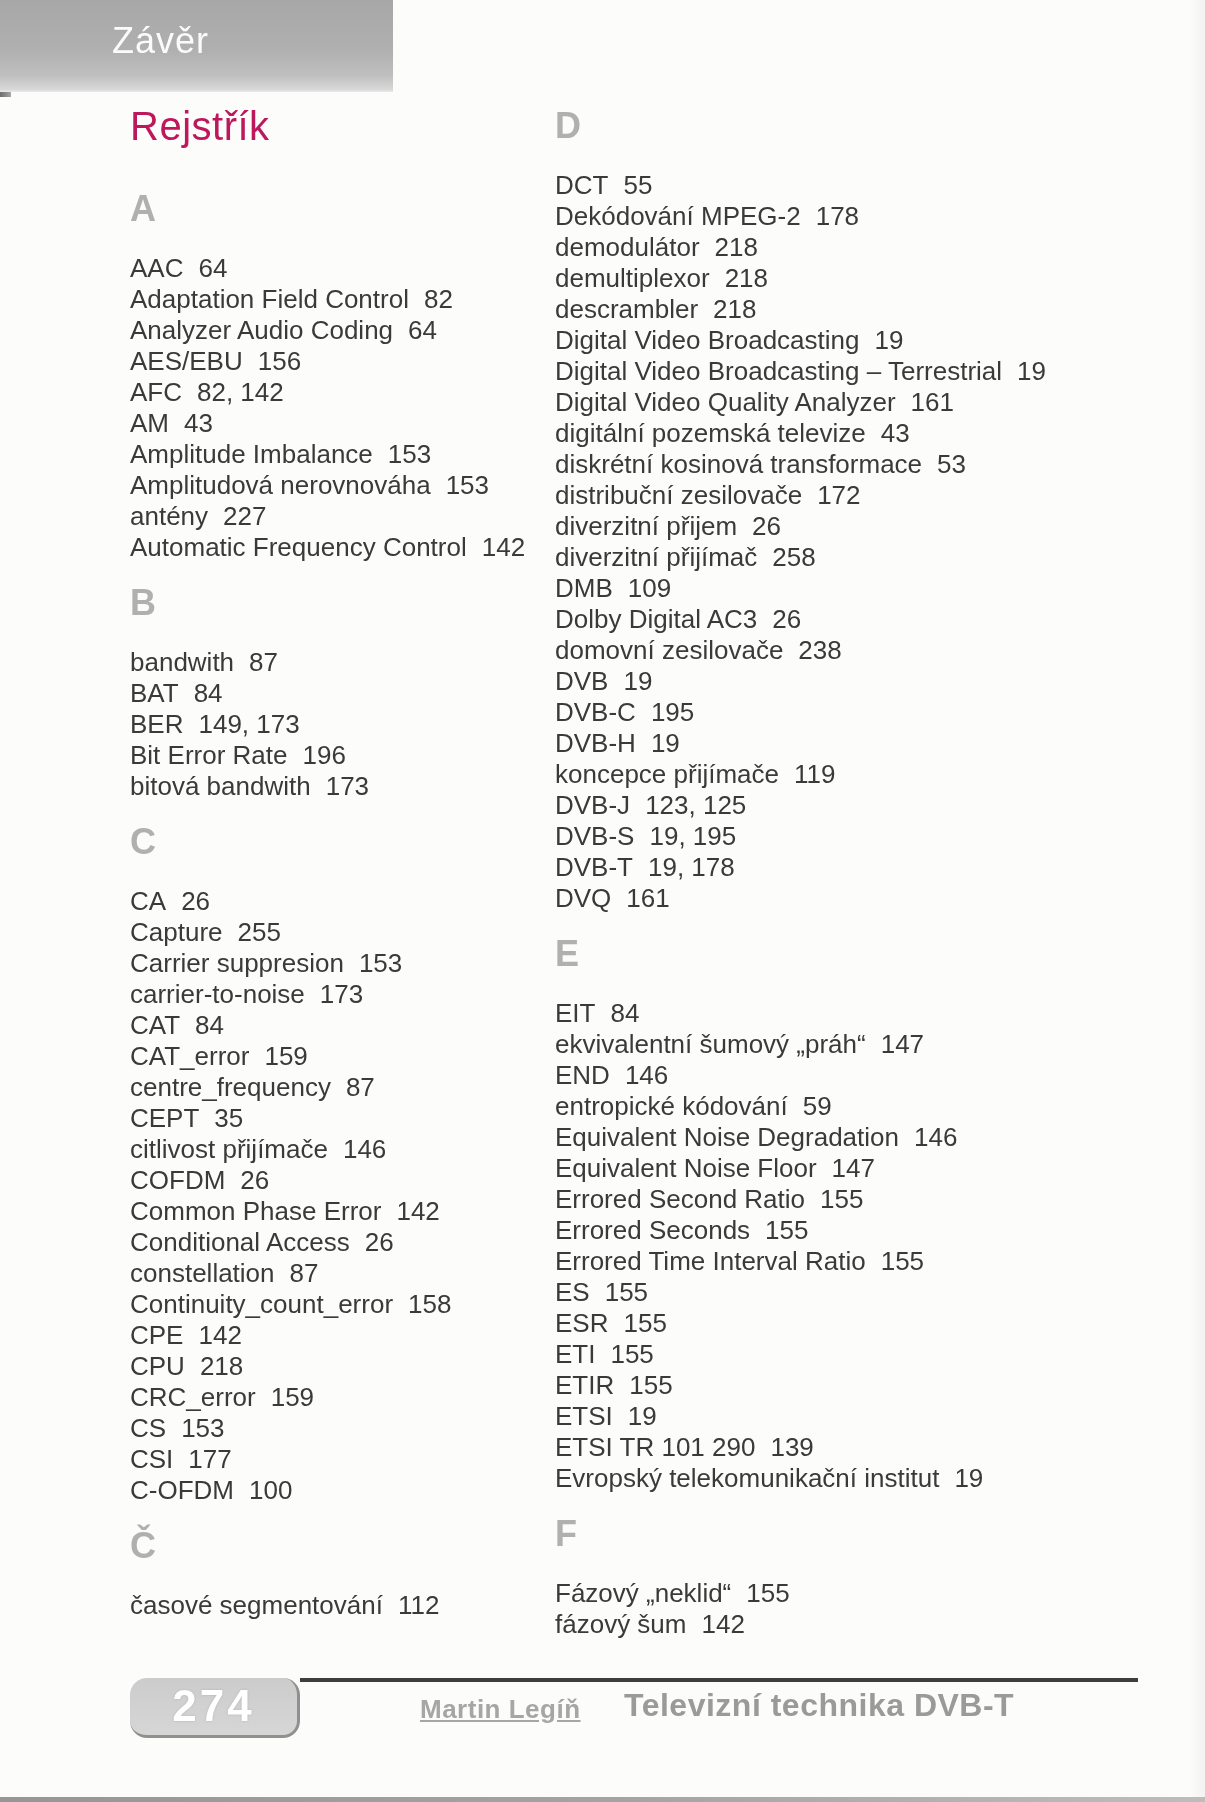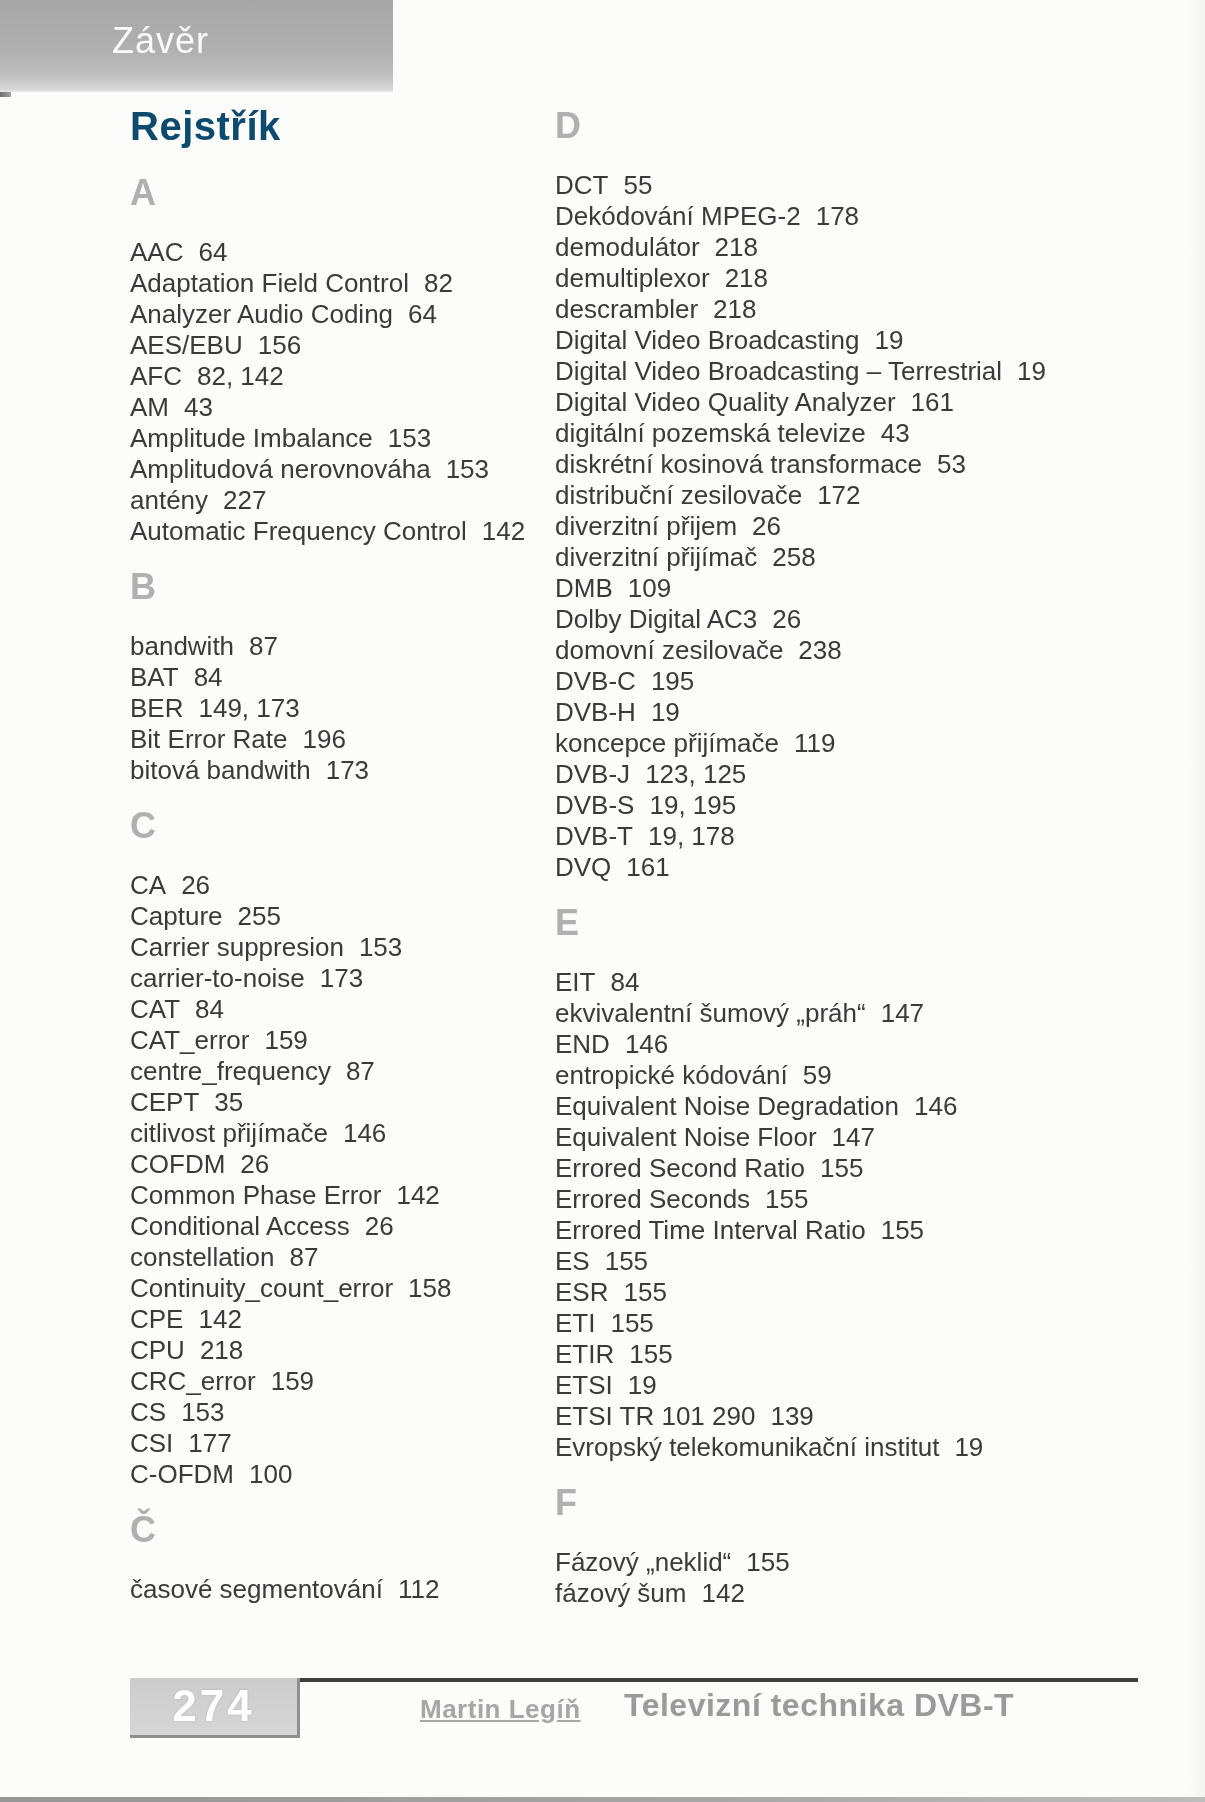--- a/index.html
+++ b/index.html
@@ -30,38 +30,39 @@
   }
   .edge-bottom{
     position:absolute;left:0;bottom:0;width:1205px;height:5px;
     background:linear-gradient(90deg,#969696 0%,#a3a3a3 50%,#bdbdbd 100%);
   }
   
   .col{position:absolute;}
   .col-left{left:130px;top:103px;width:475px;}
   .col-right{left:555px;top:108px;width:600px;}
   .index-title{
-    font-size:40px;font-weight:bold;color:#0c4a6e;
-    line-height:1.15;margin:0 0 26px 0;letter-spacing:0.5px;
+    font-size:40px;font-weight:normal;color:#be185d;
+    line-height:1.15;margin:0 0 42px 0;letter-spacing:0.5px;
   }
   .letter{
     font-size:36px;font-weight:bold;color:#b0b0b0;
     line-height:1;margin:22px 0 26px 0;letter-spacing:1px;
   }
   .section:first-of-type .letter{margin-top:0;}
   .entry{
     font-size:26px;line-height:31px;color:#3a3a3a;white-space:nowrap;
   }
   .entry .pages{margin-left:15px;}
   
   .footer-badge{
     position:absolute;left:130px;top:1678px;width:170px;height:60px;
     background:linear-gradient(180deg,#cccccc 0%,#d6d6d6 100%);
     border-right:3px solid #909090;border-bottom:3px solid #909090;
     box-sizing:border-box;
+    border-radius:17px;
   }
   .page-number{
     display:block;text-align:center;line-height:56px;
     font-size:44px;font-weight:bold;color:#ffffff;letter-spacing:3px;
     text-shadow:0 0 2px rgba(150,150,150,0.6);
   }
   .footer-rule{
     position:absolute;left:300px;top:1678px;width:838px;height:4px;
     background:#3e3e3e;
   }
@@ -152,20 +153,21 @@
         <div class="entry"><span class="term">Digital Video Broadcasting – Terrestrial</span><span class="pages">19</span></div>
         <div class="entry"><span class="term">Digital Video Quality Analyzer</span><span class="pages">161</span></div>
         <div class="entry"><span class="term">digitální pozemská televize</span><span class="pages">43</span></div>
         <div class="entry"><span class="term">diskrétní kosinová transformace</span><span class="pages">53</span></div>
         <div class="entry"><span class="term">distribuční zesilovače</span><span class="pages">172</span></div>
         <div class="entry"><span class="term">diverzitní přijem</span><span class="pages">26</span></div>
         <div class="entry"><span class="term">diverzitní přijímač</span><span class="pages">258</span></div>
         <div class="entry"><span class="term">DMB</span><span class="pages">109</span></div>
         <div class="entry"><span class="term">Dolby Digital AC3</span><span class="pages">26</span></div>
         <div class="entry"><span class="term">domovní zesilovače</span><span class="pages">238</span></div>
+        <div class="entry"><span class="term">DVB</span><span class="pages">19</span></div>
         <div class="entry"><span class="term">DVB-C</span><span class="pages">195</span></div>
         <div class="entry"><span class="term">DVB-H</span><span class="pages">19</span></div>
         <div class="entry"><span class="term">koncepce přijímače</span><span class="pages">119</span></div>
         <div class="entry"><span class="term">DVB-J</span><span class="pages">123, 125</span></div>
         <div class="entry"><span class="term">DVB-S</span><span class="pages">19, 195</span></div>
         <div class="entry"><span class="term">DVB-T</span><span class="pages">19, 178</span></div>
         <div class="entry"><span class="term">DVQ</span><span class="pages">161</span></div>
       </div>
       <div class="section">
         <div class="letter">E</div>

